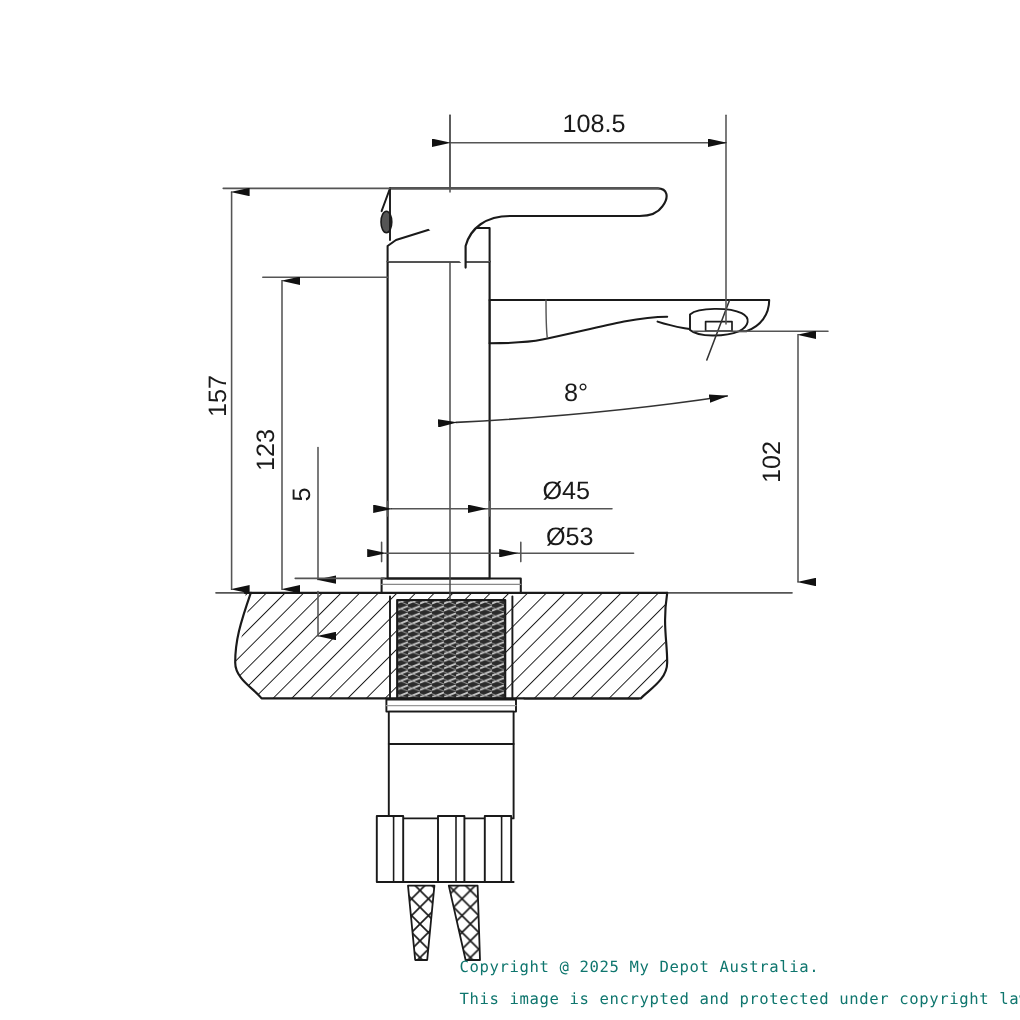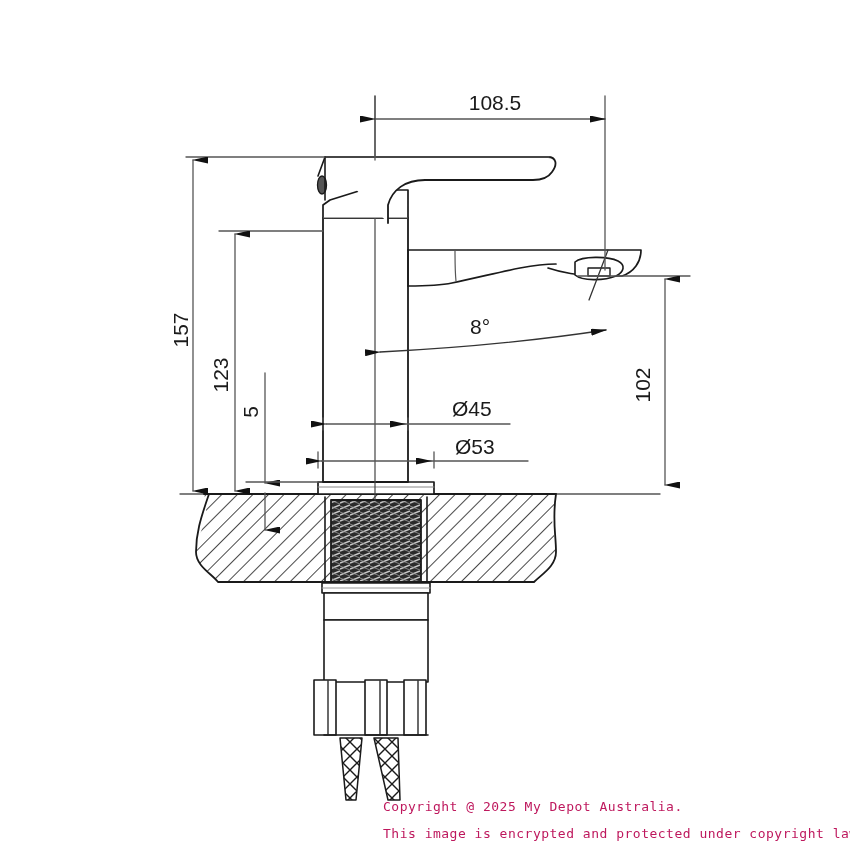--- a/index.html
+++ b/index.html
@@ -2,21 +2,21 @@
 <html><head>
 <meta charset="utf-8">
 <style>
   html,body{margin:0;padding:0;background:#ffffff;}
   body{width:850px;height:850px;overflow:hidden;
        font-family:"Liberation Sans",sans-serif;}
   #sheet{position:relative;width:850px;height:850px;background:#fff;}
   #dwg{position:absolute;left:0;top:0;width:850px;height:850px;}
   .cpy{position:absolute;left:0;top:0;width:850px;height:850px;pointer-events:none;}
   .cpy div{position:absolute;font-family:"DejaVu Sans Mono","Liberation Mono",monospace;
-           font-size:13px;letter-spacing:.5px;color:#be185d;white-space:pre;}
+           font-size:13px;letter-spacing:.5px;color:#0f766e;white-space:pre;}
   .cpy .l1{left:383px;top:799px;}
   .cpy .l2{left:383px;top:826px;}
 </style>
 </head>
 <body>
 
 <div id="sheet">
 
   <svg id="dwg" viewBox="0 0 850 850">
     <defs>

